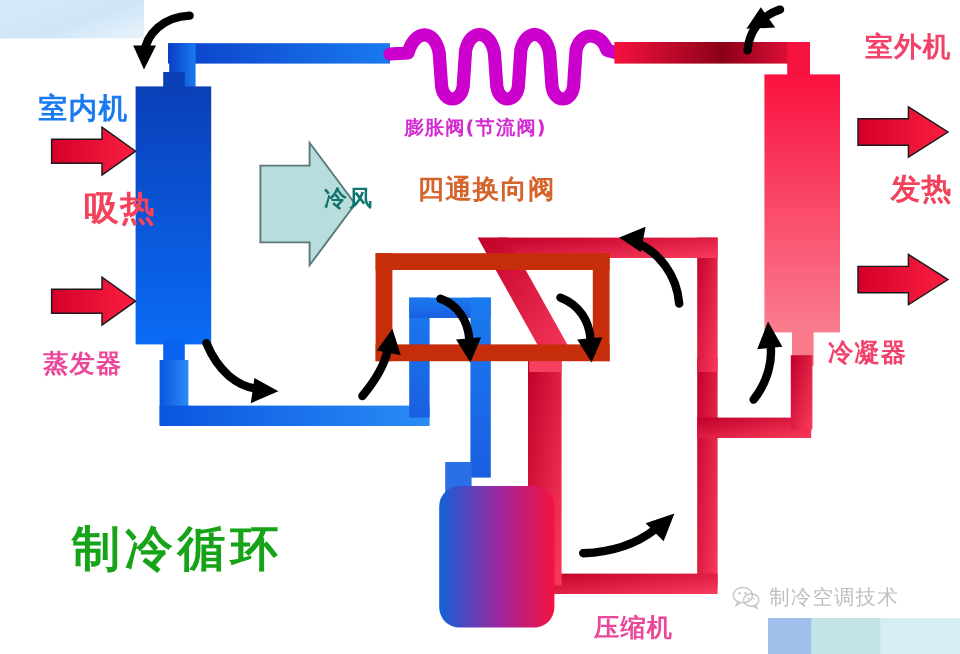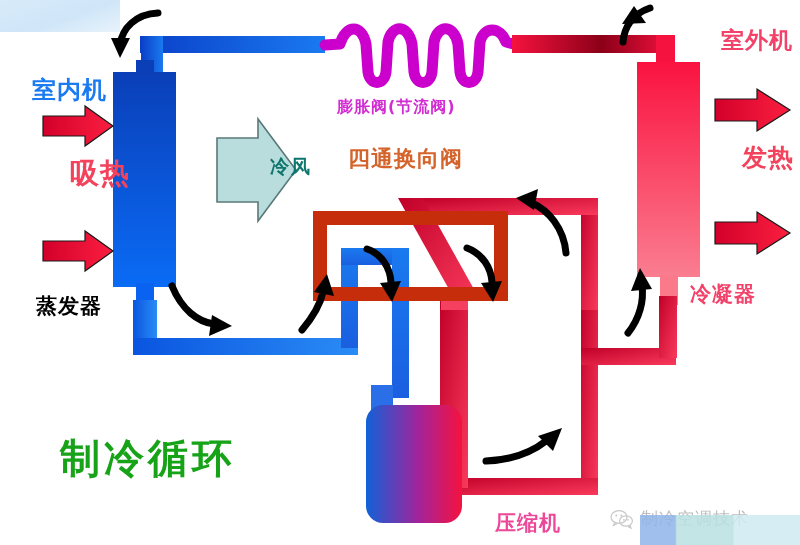--- a/index.html
+++ b/index.html
@@ -40,22 +40,23 @@
   .lbl-absorb {
     left: 70px; top: 158px;
     font-size: 29px;
     color: #f2425c;
     font-weight: 700;
     width: 28px;
   }
   .lbl-evap {
     left: 36px; top: 295px;
     font-size: 21px;
-    color: #000000;
-    font-weight: 700;
+    color: #ec4899;
+    font-weight: 700;
+    font-family: Liberation Mono, monospace;
   }
   .lbl-outdoor {
     left: 700px; top: 28px;
     font-size: 23px;
     color: #f2426a;
     font-weight: 700;
     margin-left: 21px;
   }
   .lbl-heat {
     left: 742px; top: 145px;
@@ -99,21 +100,21 @@
   .lbl-coldair {
     left: 226px; top: 157px;
     font-size: 19px;
     color: #0f766e;
     font-weight: 700;
     letter-spacing: 2px;
     margin-left: 44px;
   }
   .wm {
     position: absolute;
-    left: 610px; top: 507px;
+    left: 610px; top: 486px;
     display: flex;
     align-items: center;
     gap: 7px;
     opacity: 0.55;
   }
   .wm-text {
     font-size: 17px;
     color: #8a8a8a;
     font-family: "DejaVu Sans", "Liberation Sans", sans-serif;
     letter-spacing: 1px;

